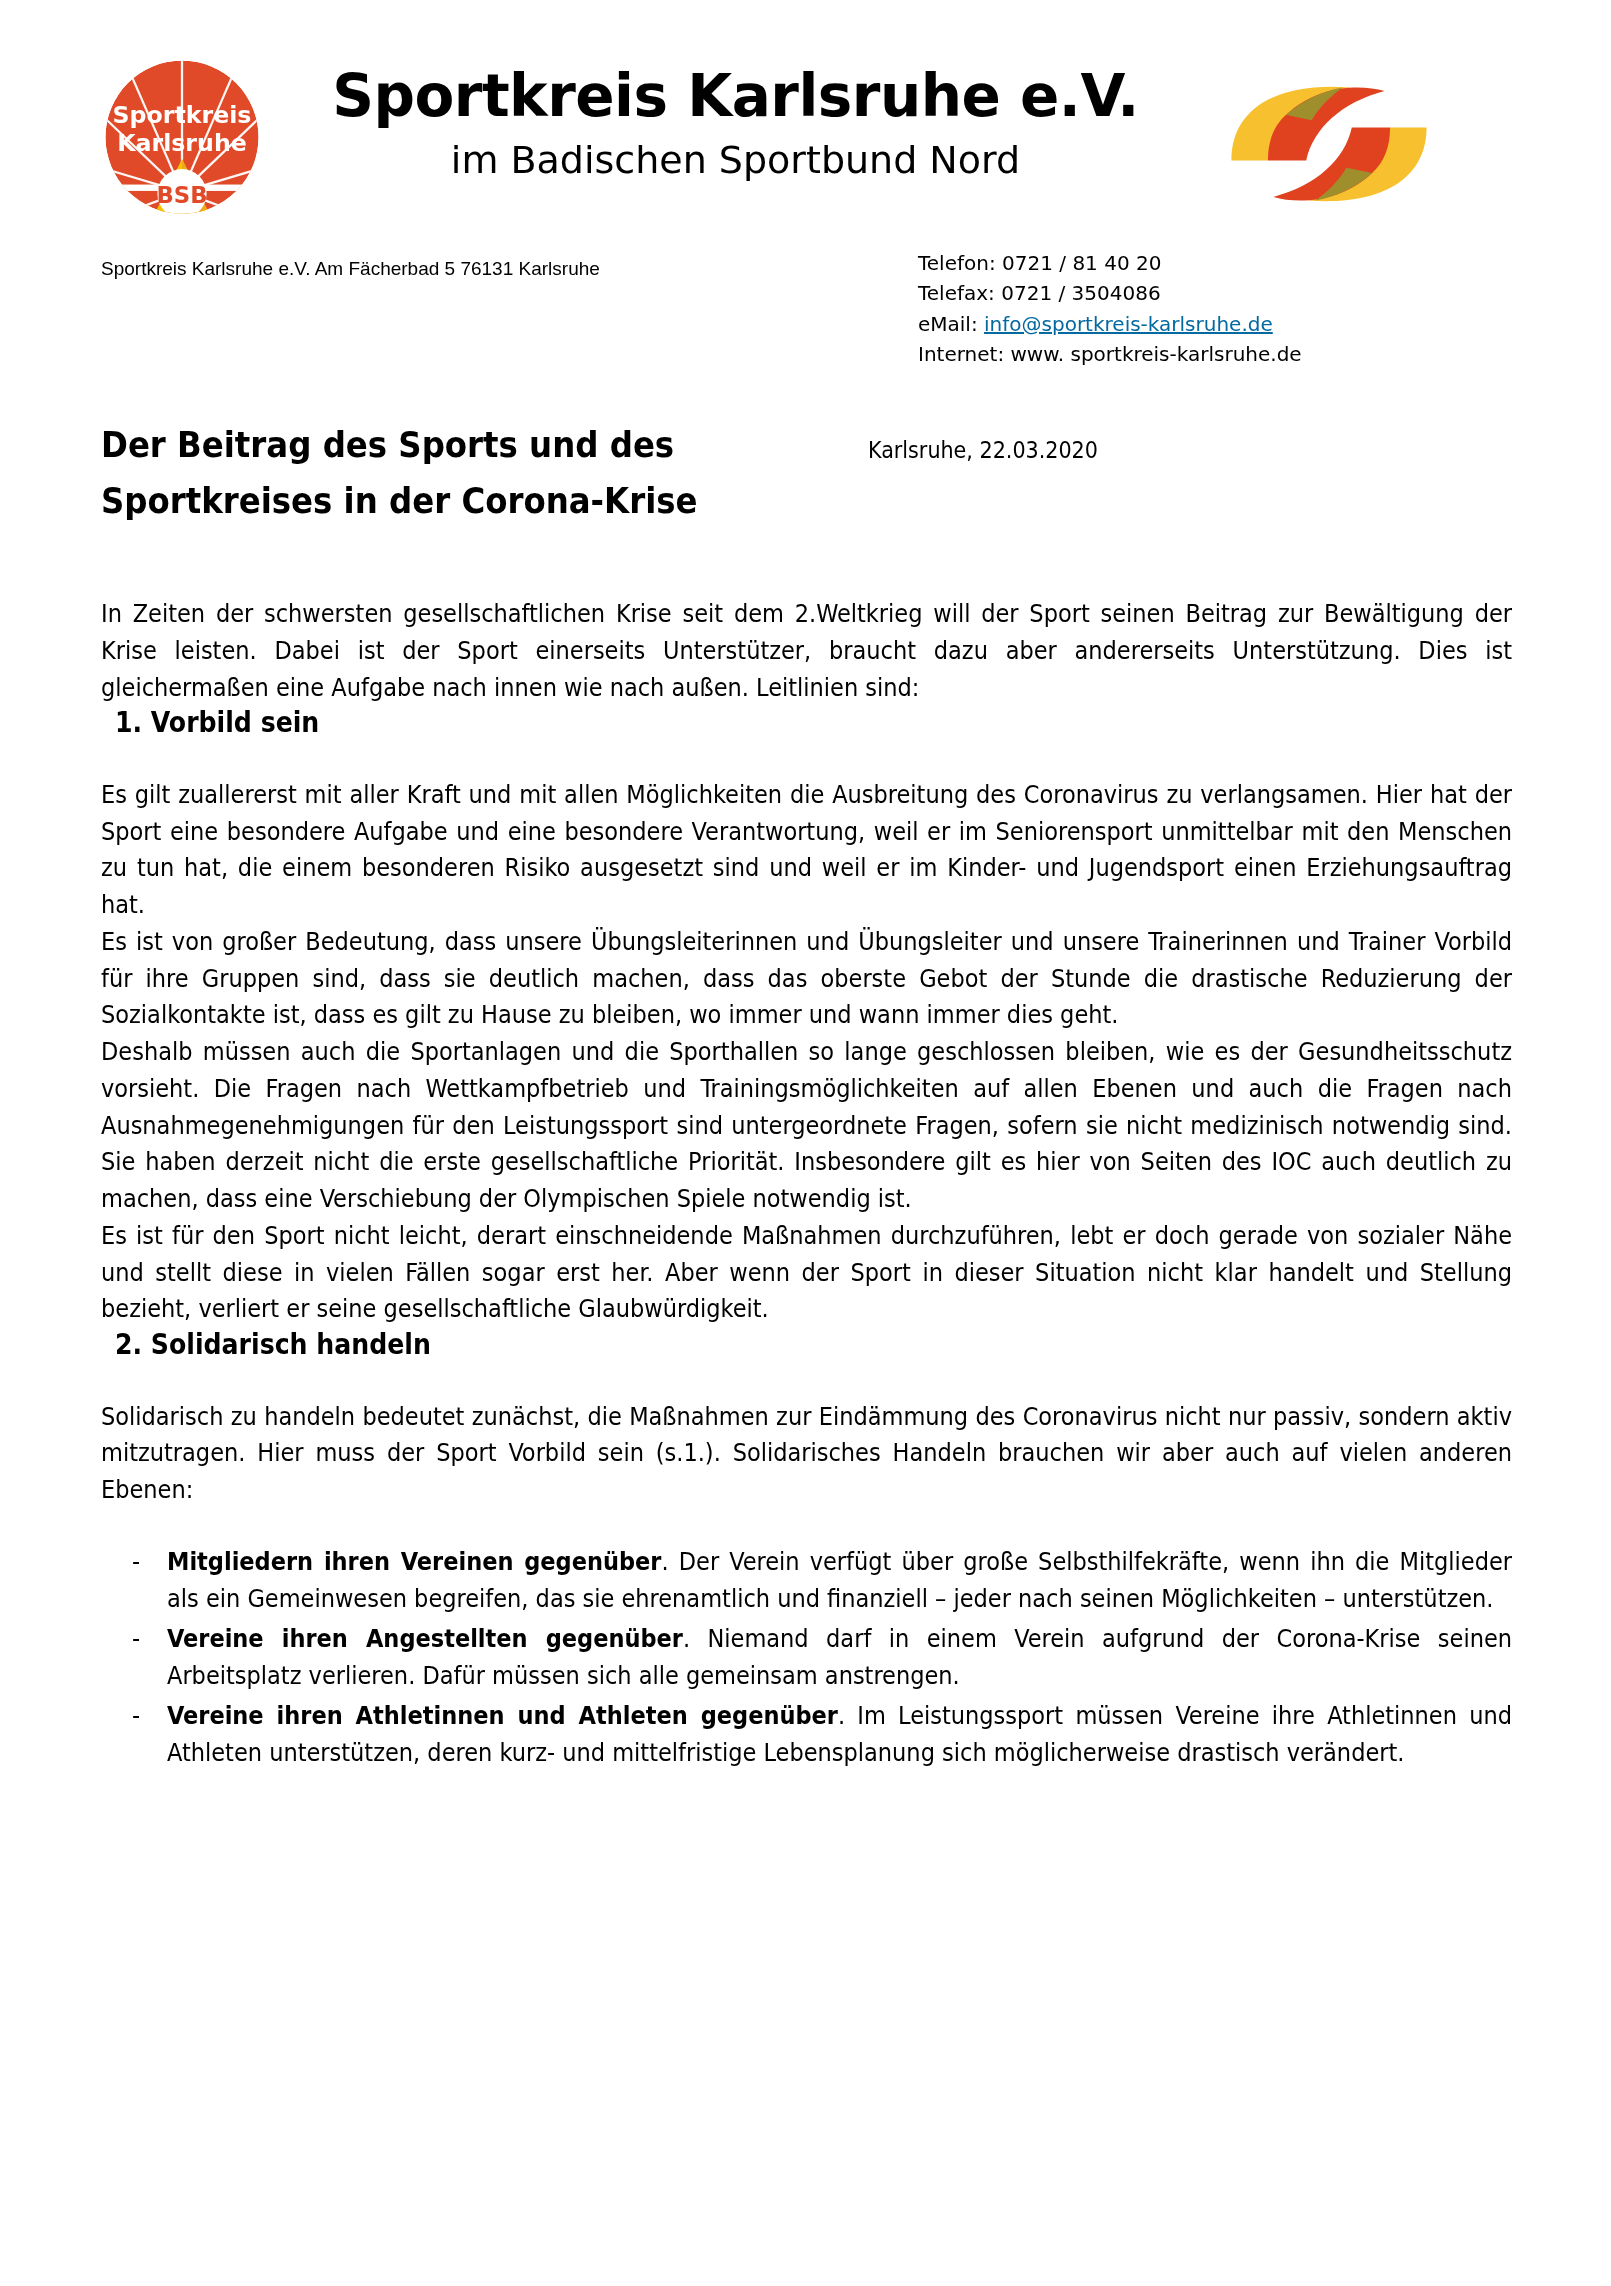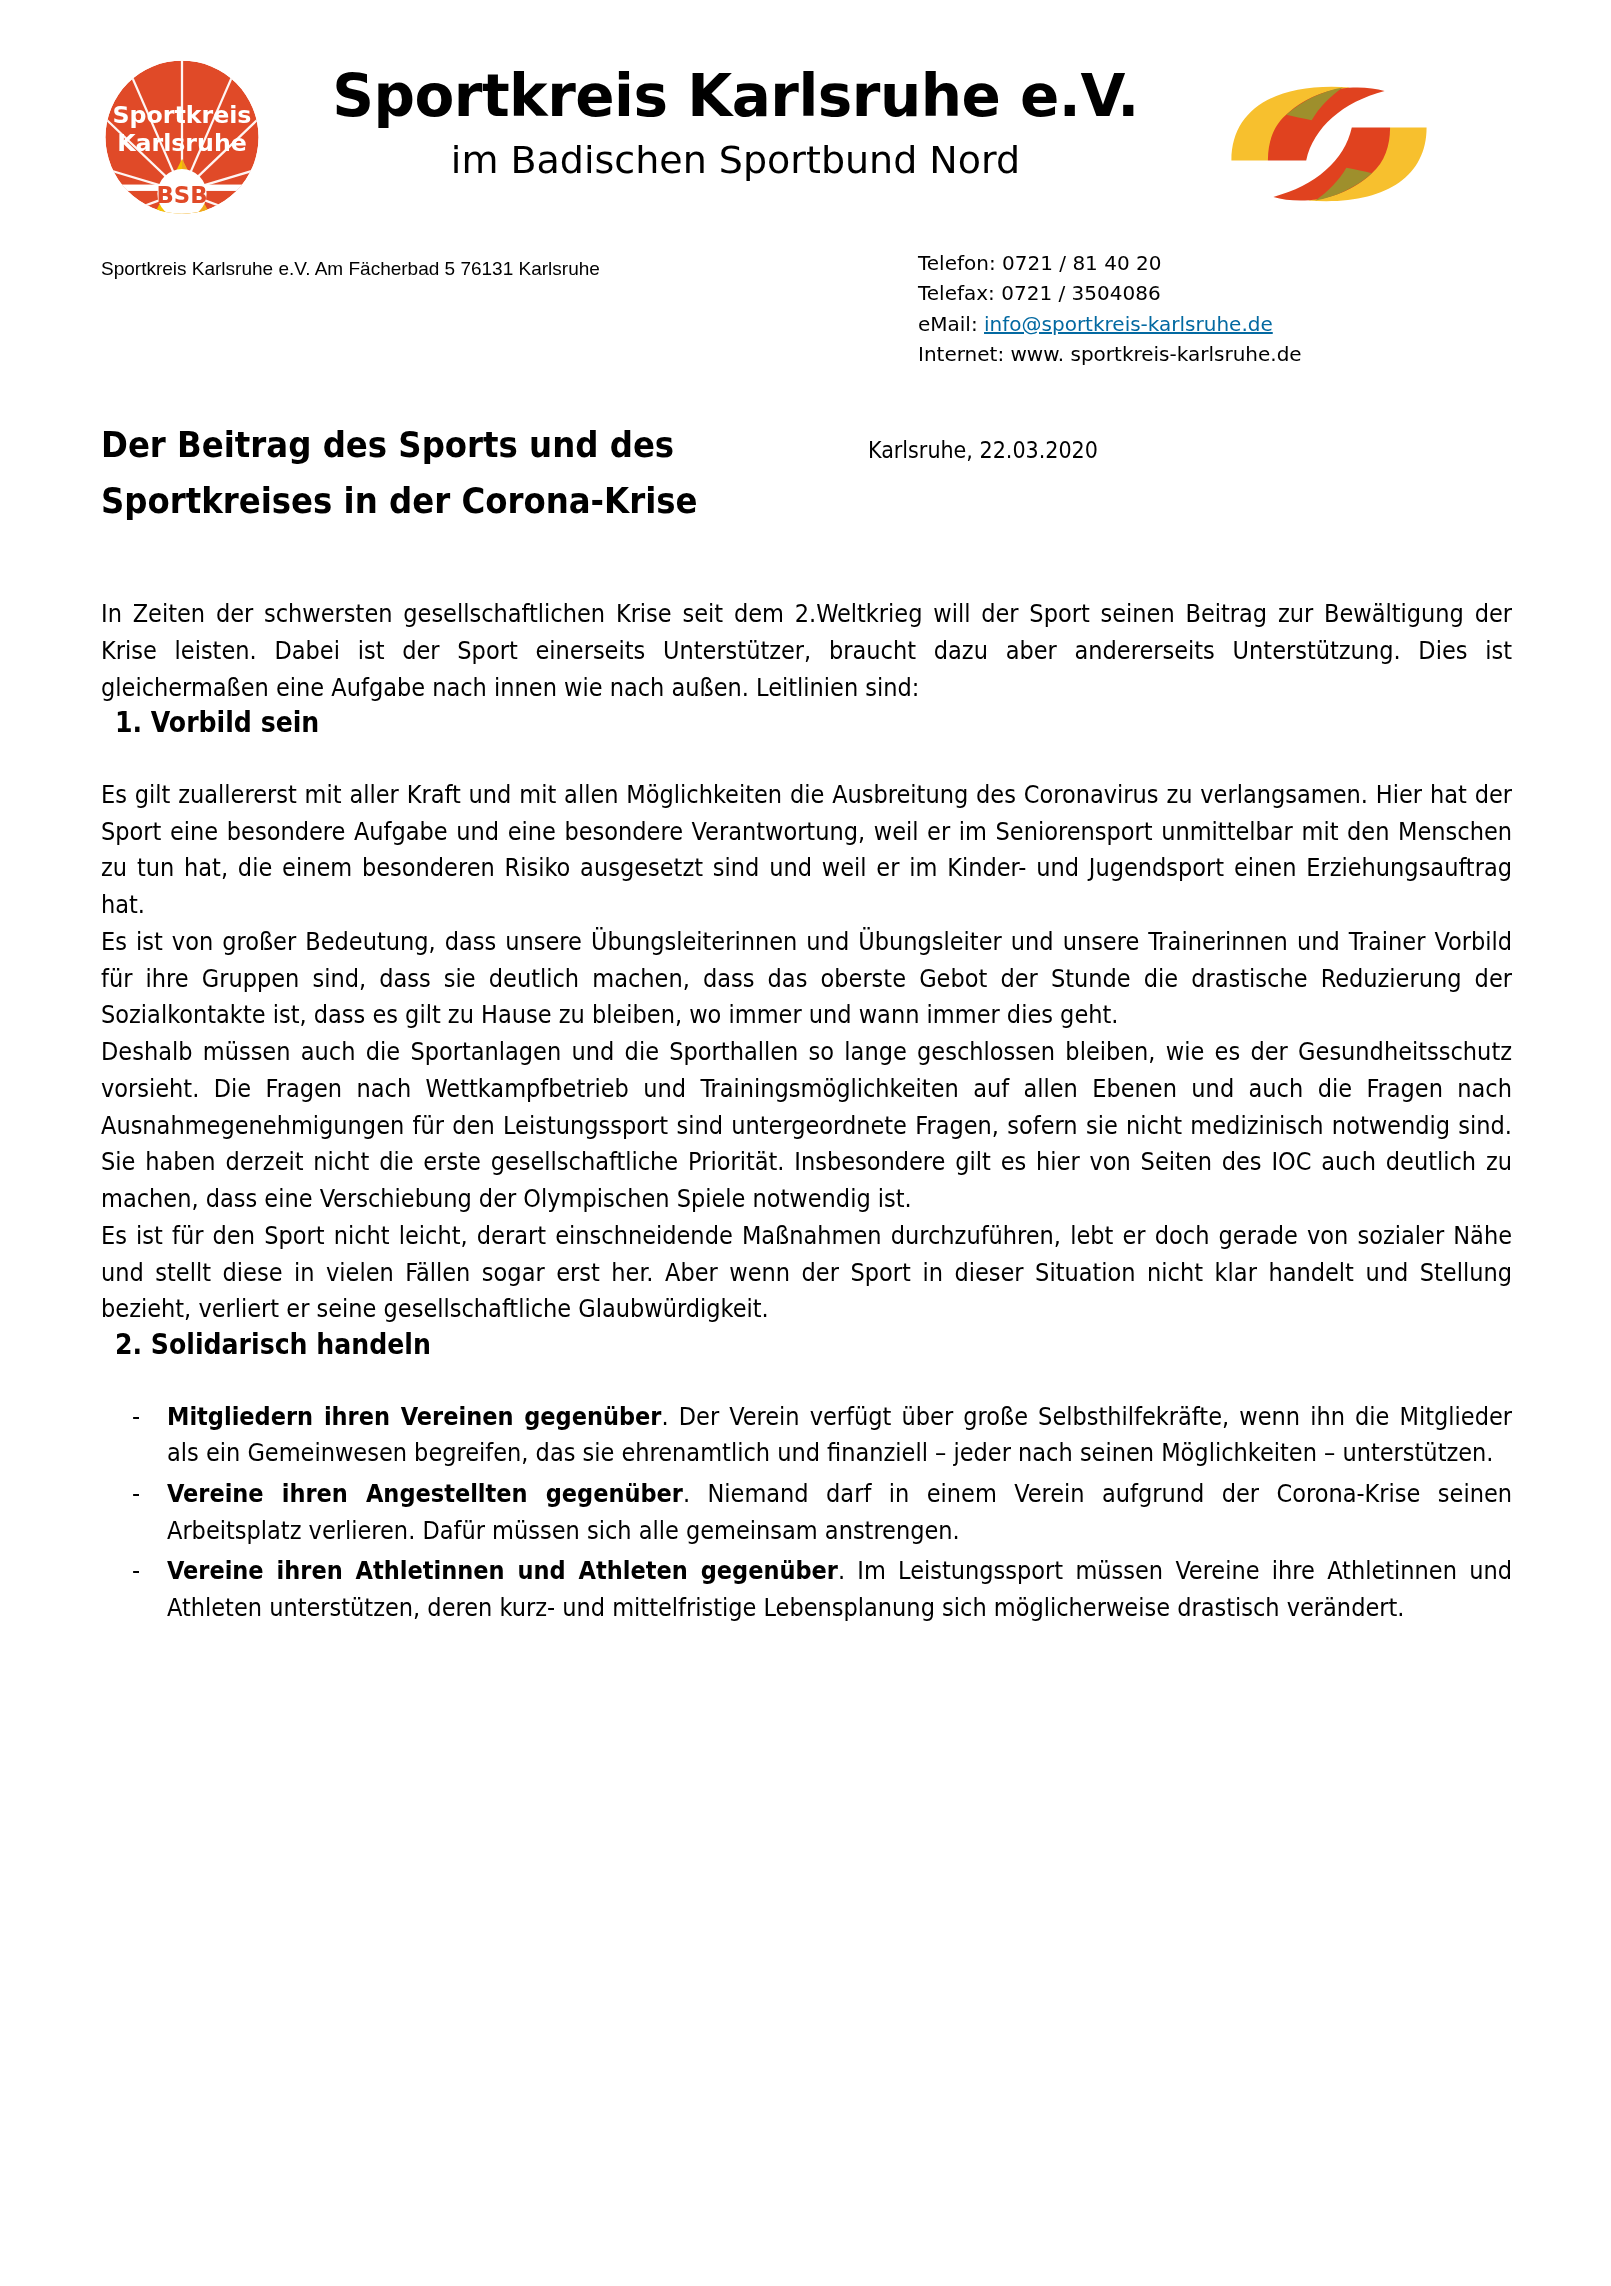--- a/index.html
+++ b/index.html
@@ -263,20 +263,21 @@
 
     <h2 class="section-head">1. Vorbild sein</h2>
 
     <p>Es gilt zuallererst mit aller Kraft und mit allen Möglichkeiten die Ausbreitung des Coronavirus zu verlangsamen. Hier hat der Sport eine besondere Aufgabe und eine besondere Verantwortung, weil er im Seniorensport unmittelbar mit den Menschen zu tun hat, die einem besonderen Risiko ausgesetzt sind und weil er im Kinder- und Jugendsport einen Erziehungsauftrag hat.</p>
     <p>Es ist von großer Bedeutung, dass unsere Übungsleiterinnen und Übungsleiter und unsere Trainerinnen und Trainer Vorbild für ihre Gruppen sind, dass sie deutlich machen, dass das oberste Gebot der Stunde die drastische Reduzierung der Sozialkontakte ist, dass es gilt zu Hause zu bleiben, wo immer und wann immer dies geht.</p>
     <p>Deshalb müssen auch die Sportanlagen und die Sporthallen so lange geschlossen bleiben, wie es der Gesundheitsschutz vorsieht. Die Fragen nach Wettkampfbetrieb und Trainingsmöglichkeiten auf allen Ebenen und auch die Fragen nach Ausnahmegenehmigungen für den Leistungssport sind untergeordnete Fragen, sofern sie nicht medizinisch notwendig sind. Sie haben derzeit nicht die erste gesellschaftliche Priorität. Insbesondere gilt es hier von Seiten des IOC auch deutlich zu machen, dass eine Verschiebung der Olympischen Spiele notwendig ist.</p>
     <p>Es ist für den Sport nicht leicht, derart einschneidende Maßnahmen durchzuführen, lebt er doch gerade von sozialer Nähe und stellt diese in vielen Fällen sogar erst her. Aber wenn der Sport in dieser Situation nicht klar handelt und Stellung bezieht, verliert er seine gesellschaftliche Glaubwürdigkeit.</p>
 
     <h2 class="section-head sec2-head">2. Solidarisch handeln</h2>
 
+    <p>Solidarisch zu handeln bedeutet zunächst, die Maßnahmen zur Eindämmung des Coronavirus nicht nur passiv, sondern aktiv mitzutragen. Hier muss der Sport Vorbild sein (s.1.). Solidarisches Handeln brauchen wir aber auch auf vielen anderen Ebenen:</p>
 
     <ul class="bullet-list">
       <li>
         <span class="dash">-</span>
         <b>Mitgliedern ihren Vereinen gegenüber</b><span>. Der Verein verfügt über große Selbsthilfekräfte, wenn ihn die Mitglieder als ein Gemeinwesen begreifen, das sie ehrenamtlich und finanziell – jeder nach seinen Möglichkeiten – unterstützen.</span>
       </li>
       <li>
         <span class="dash">-</span>
         <b>Vereine ihren Angestellten gegenüber</b><span>. Niemand darf in einem Verein aufgrund der Corona-Krise seinen Arbeitsplatz verlieren. Dafür müssen sich alle gemeinsam anstrengen.</span>
       </li>

